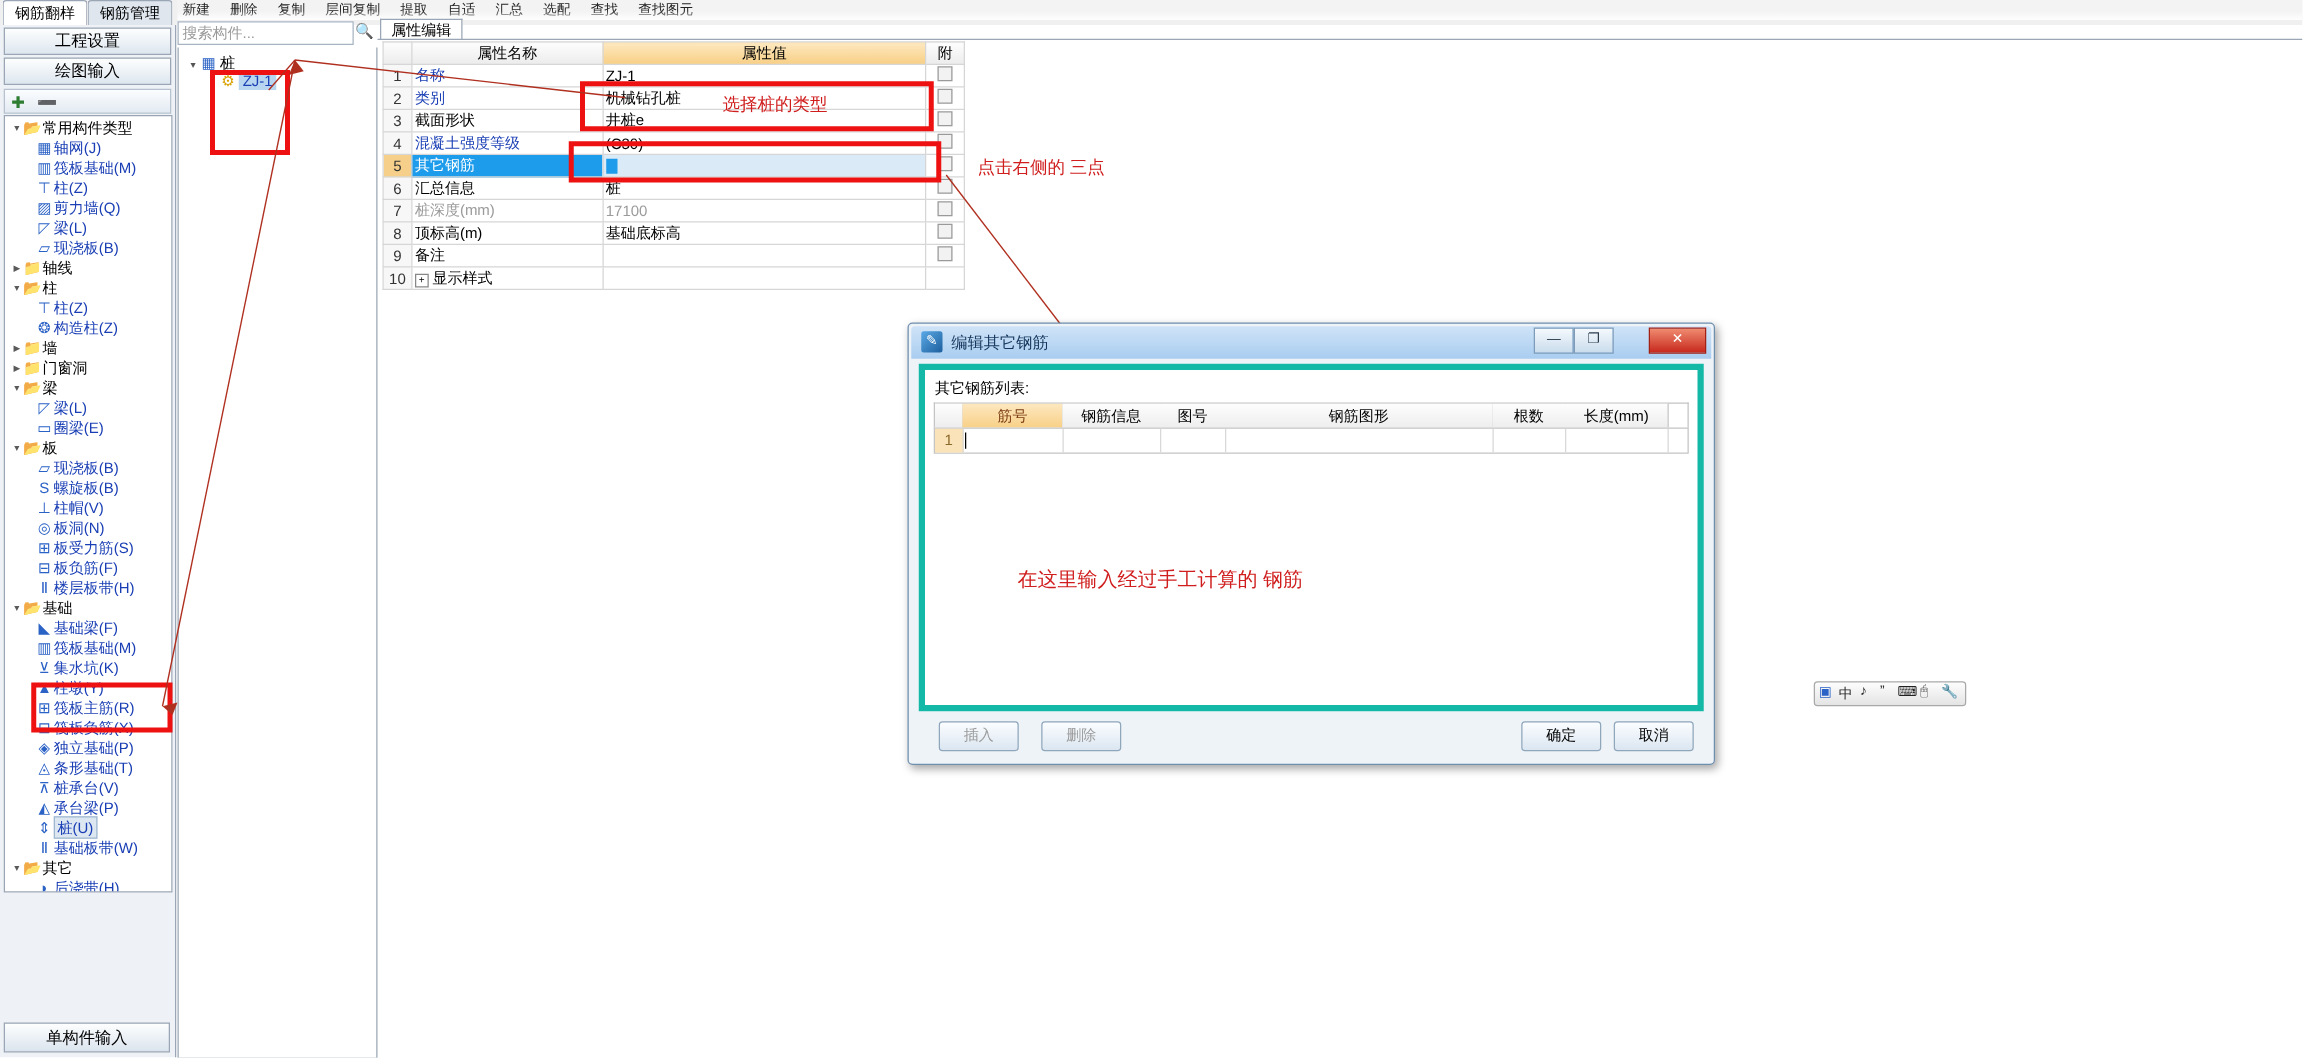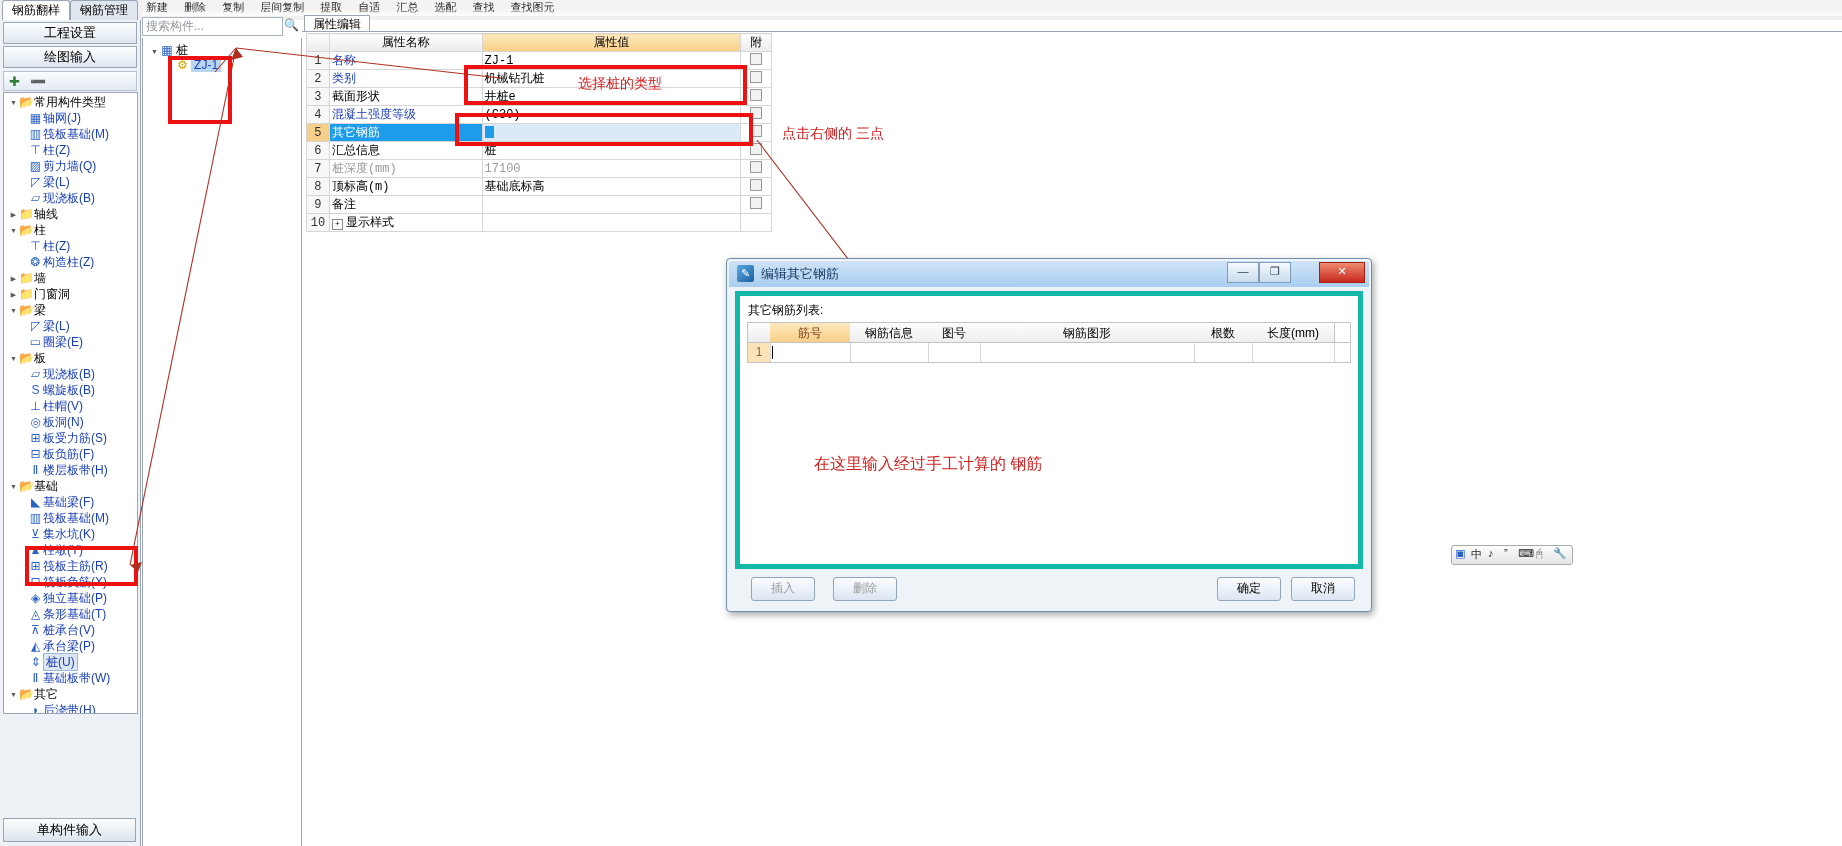--- a/index.html
+++ b/index.html
@@ -64,21 +64,21 @@
 
   
   .prop-tabbar{position:absolute;left:302px;top:15px;width:1540px;height:17px;}
   .prop-tab{position:absolute;left:2px;top:0;height:16px;line-height:16px;padding:0 8px;
             background:#fff;border:1px solid #9aa6b5;border-bottom:none;font-size:12px;}
   .prop-rule{position:absolute;left:0;top:16px;width:1540px;height:1px;background:#9aa6b5;}
 
   .proptable{position:absolute;left:306px;top:33px;width:466px;
              border:1px solid #b9b9b9;border-collapse:collapse;background:#fff;}
   .proptable td,.proptable th{border:1px solid #d6d6d6;height:16px;font-size:12px;
-             padding:0 2px;vertical-align:middle;font-family:Liberation Mono, monospace;}
+             padding:0 2px;vertical-align:middle;}
   .pt-head td{background:linear-gradient(to bottom,#fdfdfd,#ececec);text-align:center;
               font-weight:normal;height:17px;}
   .pt-head td.valhead{background:linear-gradient(to bottom,#fde8bf,#f8cf85);}
   .pt-num{width:18px;text-align:center;background:#f7f7f7;color:#333;}
   .pt-name{width:150px;}
   .pt-val{width:258px;}
   .pt-attach{width:26px;text-align:center;}
   .nm-blue{color:#1a3fb5;}
   .nm-black{color:#000;}
   .nm-grey{color:#9b9b9b;}

